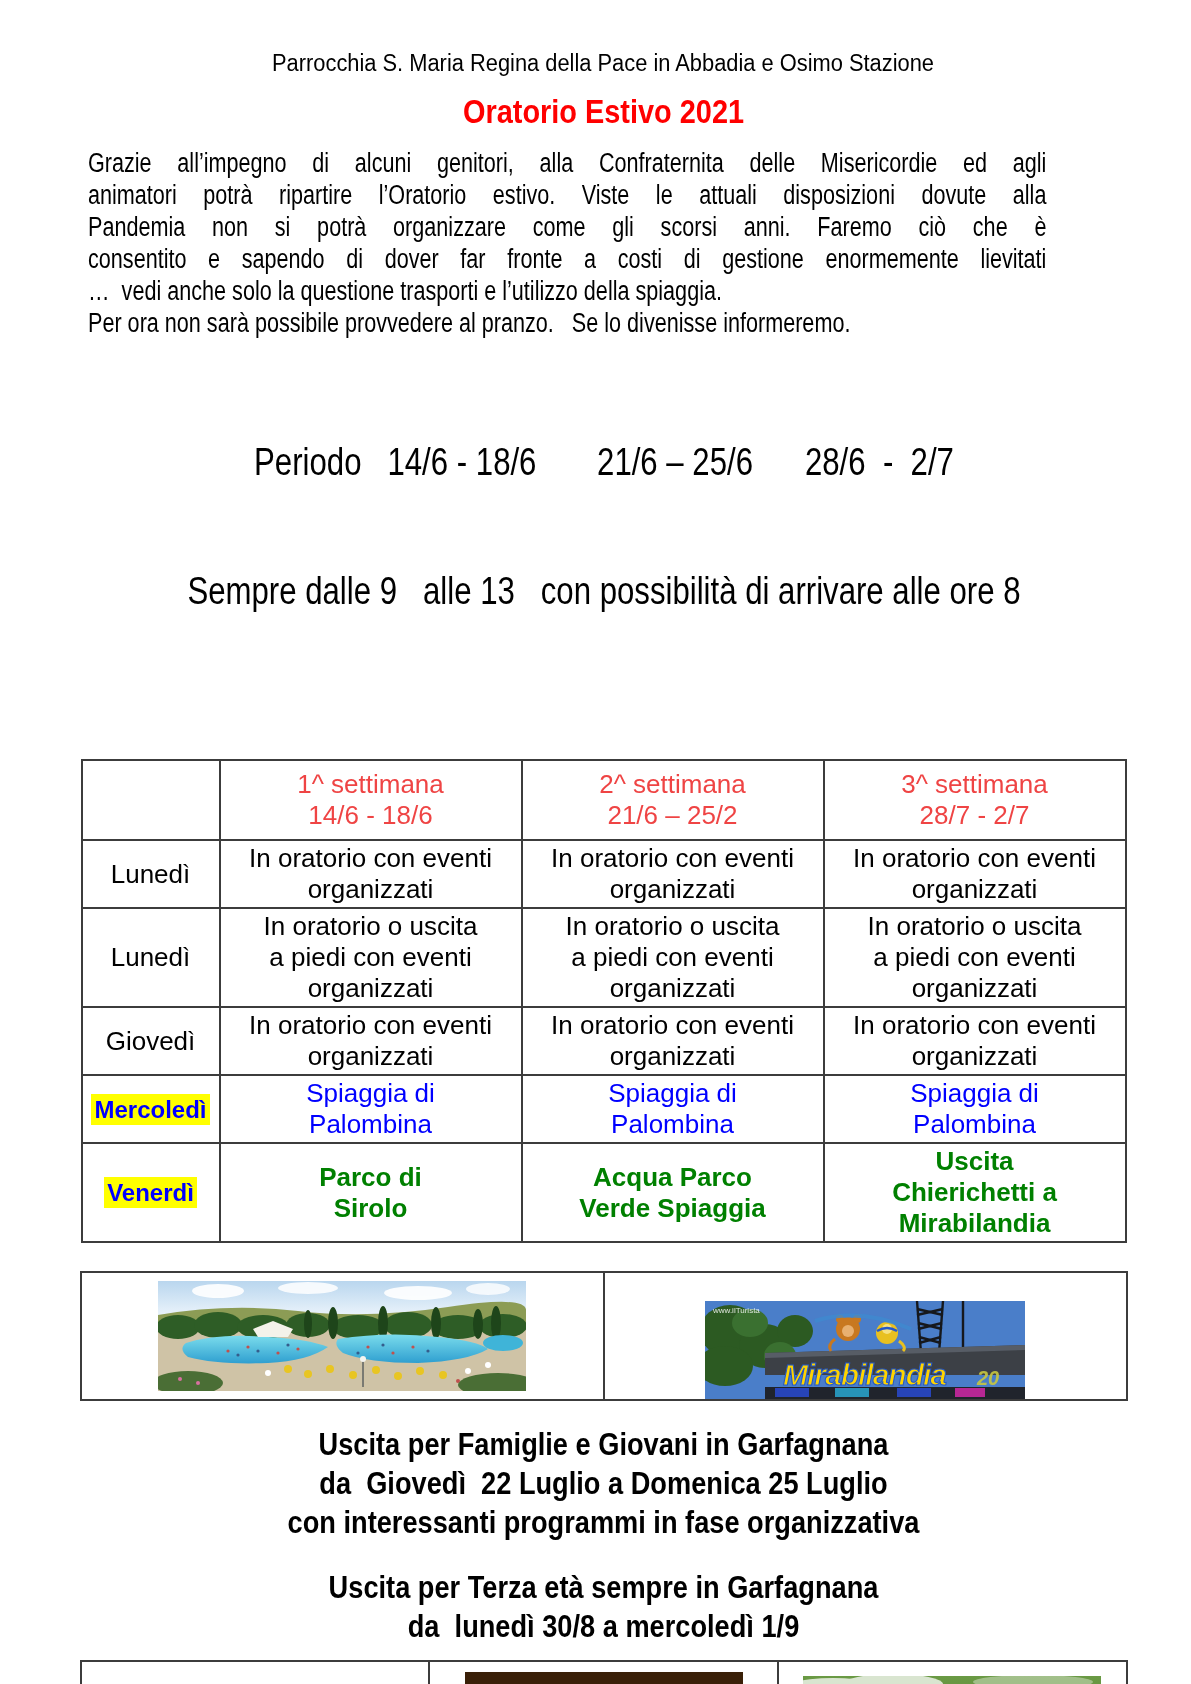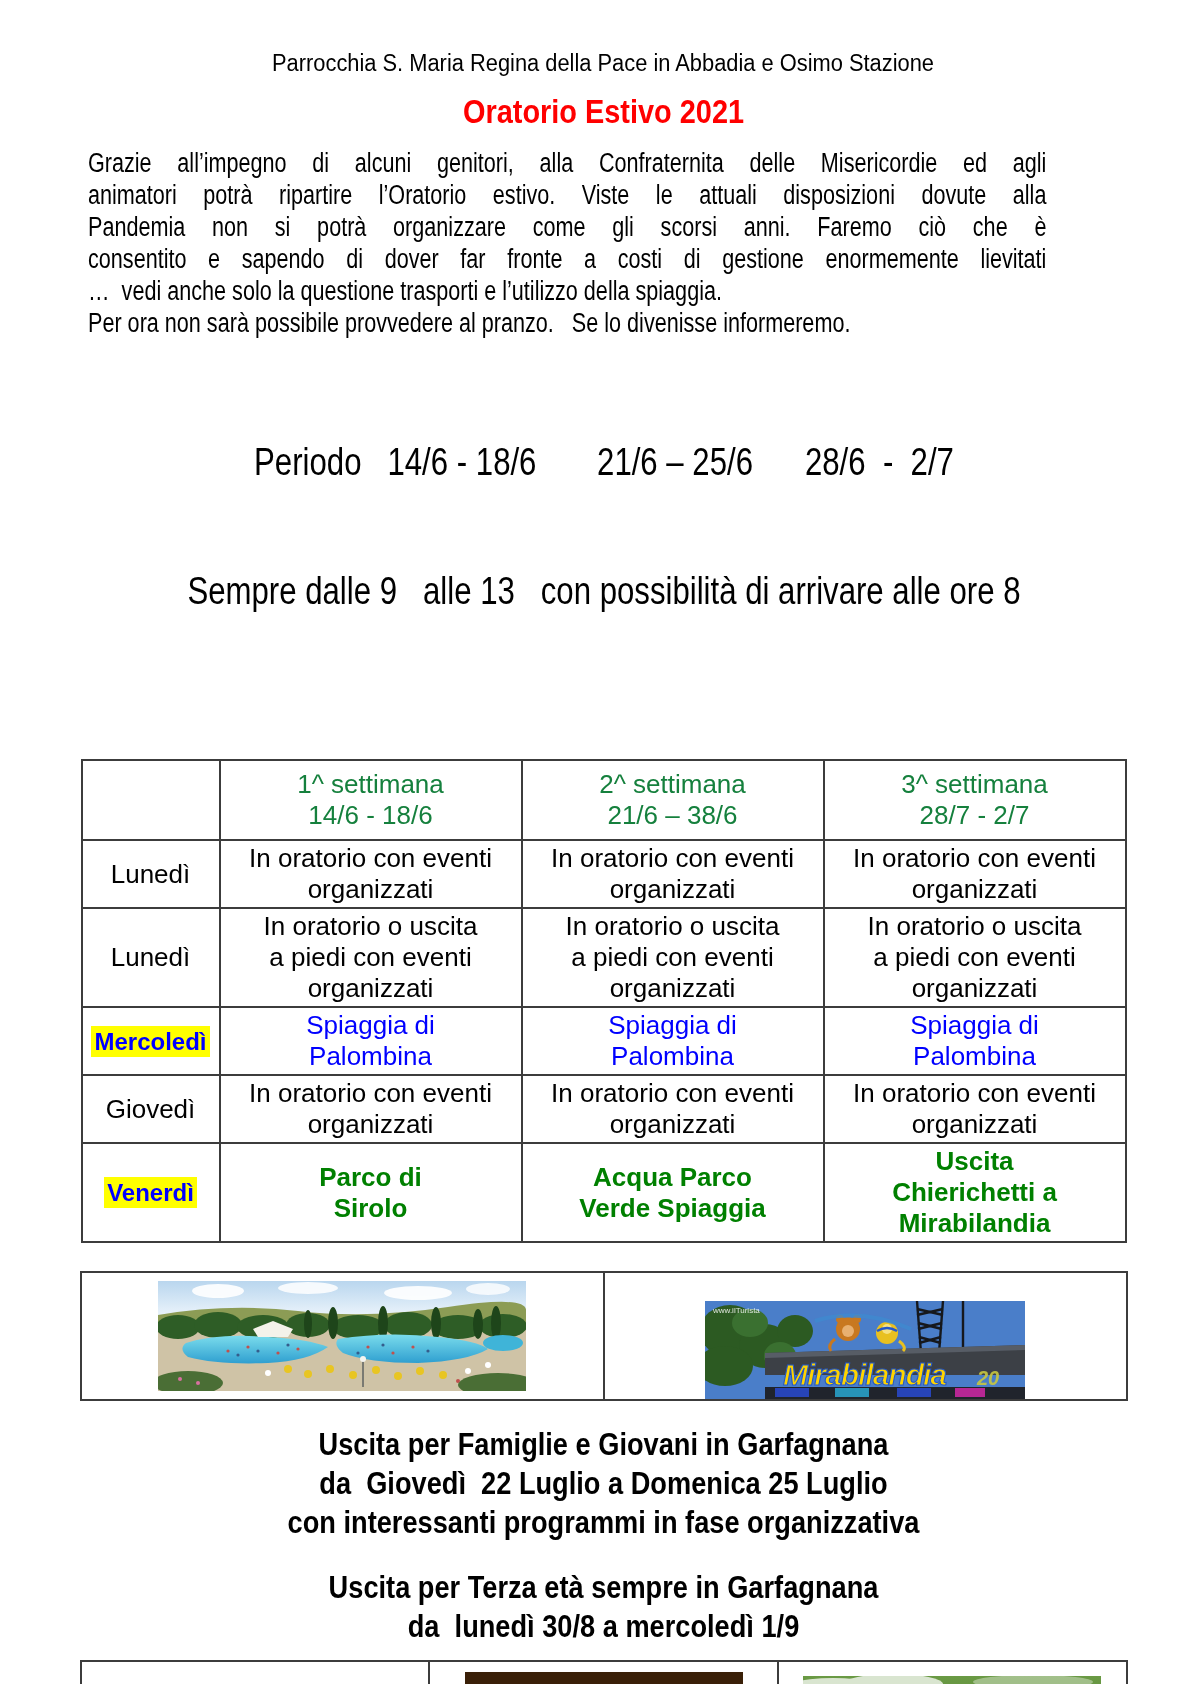--- a/index.html
+++ b/index.html
@@ -33,21 +33,21 @@
     width:1044px;margin:60px auto 0;
     border-collapse:collapse;table-layout:fixed;
   }
   table.sched td{
     border:2px solid #3c3c3c;
     text-align:center;vertical-align:middle;
     font-size:26px;line-height:31px;
     white-space:pre-line;
     padding:2px 4px;
   }
-  td.whead{color:#15803d;white-space:pre-wrap;}
+  td.whead{color:#ef4444;white-space:pre-wrap;}
   td.daycell{font-size:23px;margin-left:44px;}
   .hlday{display:inline-block;background:#ffff00;color:#0000ff;font-weight:bold;font-size:24px;padding:0 3px;}
   td.bluecell{color:#0000ff;}
   td.greencell{color:#008000;font-weight:bold;font-size:27px;line-height:33px;}
   
   .photo-strip{
     width:1044px;height:126px;margin:28px auto 0;
     border:2px solid #3c3c3c;display:flex;
   }
   .photo-strip .pcell{flex:1;display:flex;align-items:center;justify-content:center;overflow:hidden;}
@@ -96,21 +96,21 @@
         <col style="width:302px">
         <col style="width:302px">
         <col style="width:302px">
       </colgroup>
     <tbody>
         <tr style="height:80px">
       <td></td>
       <td class="whead">1^ settimana
 14/6 - 18/6</td>
       <td class="whead">2^ settimana
-21/6 – 38/6</td>
+21/6 – 25/2</td>
       <td class="whead">3^ settimana
 28/7  -  2/7</td>
     </tr>
     <tr style="height:66px">
       <td class="daycell">Lunedì</td>
       <td>In oratorio con eventi
 organizzati</td>
       <td>In oratorio con eventi
 organizzati</td>
       <td>In oratorio con eventi
@@ -119,39 +119,39 @@
     <tr style="height:96px">
       <td class="daycell">Lunedì</td>
       <td>In oratorio o uscita
 a piedi con eventi
 organizzati</td>
       <td>In oratorio o uscita
 a piedi con eventi
 organizzati</td>
       <td>In oratorio o uscita
 a piedi con eventi
+organizzati</td>
+    </tr>
+    <tr style="height:66px">
+      <td class="daycell">Giovedì</td>
+      <td>In oratorio con eventi
+organizzati</td>
+      <td>In oratorio con eventi
+organizzati</td>
+      <td>In oratorio con eventi
 organizzati</td>
     </tr>
     <tr style="height:64px">
       <td class="daycell"><span class="hlday">Mercoledì</span></td>
       <td class="bluecell">Spiaggia di
 Palombina</td>
       <td class="bluecell">Spiaggia di
 Palombina</td>
       <td class="bluecell">Spiaggia di
 Palombina</td>
-    </tr>
-    <tr style="height:66px">
-      <td class="daycell">Giovedì</td>
-      <td>In oratorio con eventi
-organizzati</td>
-      <td>In oratorio con eventi
-organizzati</td>
-      <td>In oratorio con eventi
-organizzati</td>
     </tr>
     <tr style="height:84px">
       <td class="daycell"><span class="hlday">Venerdì</span></td>
       <td class="greencell">Parco di
 Sirolo</td>
       <td class="greencell">Acqua Parco
 Verde Spiaggia</td>
       <td class="greencell">Uscita
 Chierichetti a
 Mirabilandia</td>

